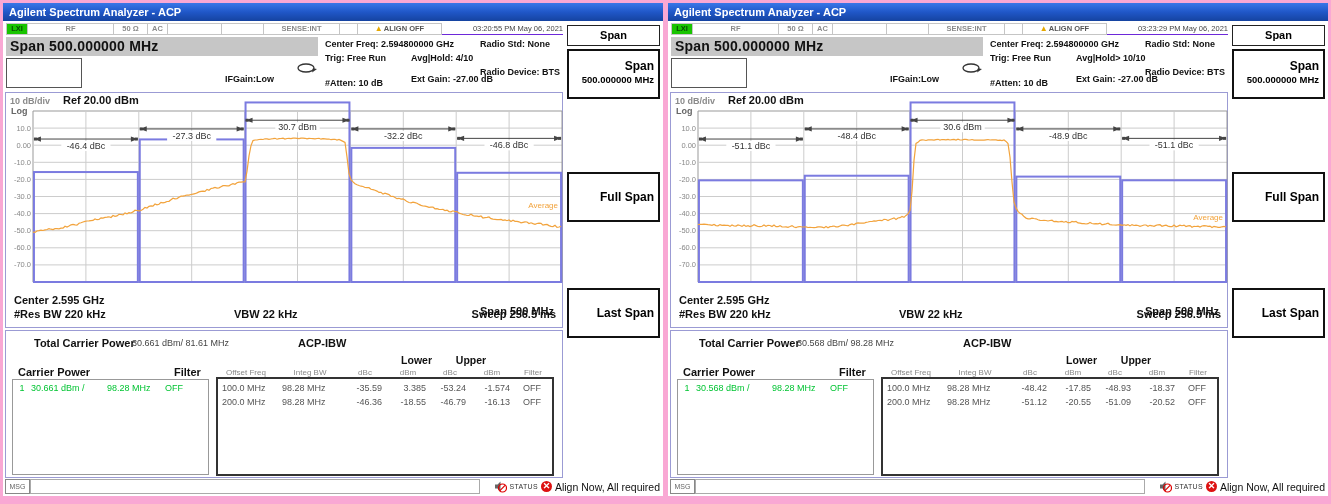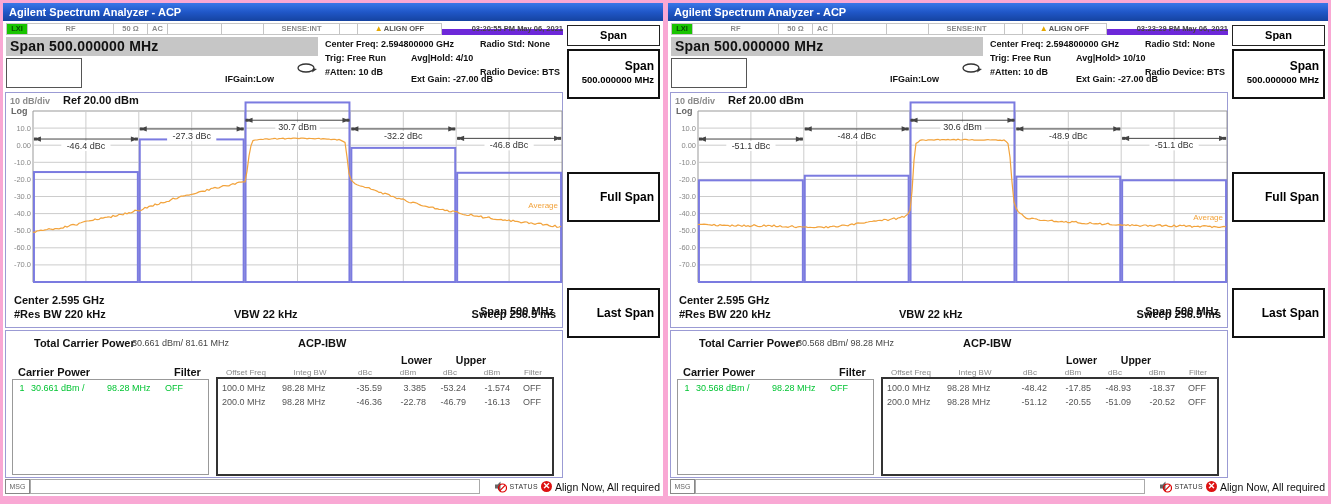--- a/index.html
+++ b/index.html
@@ -18,34 +18,34 @@
   
   .annun { position:absolute; left:3px; top:20px; width:557px; height:13px; display:flex;
     font-size:7.5px; font-weight:bold; color:#8a8a8a; }
   .annun .cell { border:1px solid #c5c5c5; border-left:none; height:12px; line-height:10px; text-align:center; }
   .annun .cell:first-child { border-left:1px solid #c5c5c5; }
   .lxi { width:22px; background:#19c400; color:#064d00; }
   .w86{width:86px}.w34{width:34px}.w20{width:20px}.w54{width:54px}.w42{width:42px}.w76{width:76px}.w18{width:18px}
   .alignoff { width:84px; border:1px solid #c5c5c5; border-left:none; height:12px; line-height:10px;
     text-align:center; color:#555; white-space:nowrap; }
   .warnicon { color:#e6a800; font-size:8px; margin-right:1px; }
-  .tstamp { flex:1; text-align:right; height:12px; line-height:11px; color:#444; font-weight:bold;
-    font-size:7.5px; border-bottom:6px solid #6d28d9; white-space:nowrap; }
+  .tstamp { flex:1; text-align:right; height:12px; line-height:11px; color:#444; font-weight:normal;
+    font-size:7.5px; border-bottom:1px solid #6d28d9; white-space:nowrap; }
 
   
   .settings { position:absolute; left:0; top:33px; width:560px; height:54px; font-size:9px; font-weight:bold; color:#111; }
   .activefn { position:absolute; left:3px; top:1px; width:312px; height:19px; background:#c6c6c6;
     font-size:14px; line-height:19px; padding-left:4px; letter-spacing:0.2px; white-space:nowrap; }
   .emptybox { position:absolute; left:3px; top:22px; width:76px; height:30px; border:1px solid #555; background:#fff; }
   .ifgain { position:absolute; left:222px; top:38px; }
   .sweepicon { position:absolute; left:292px; top:26px; width:22px; height:12px; }
   .s-cf { position:absolute; left:322px; top:3px; white-space:nowrap; }
   .s-trig { position:absolute; left:322px; top:17px; white-space:nowrap; }
   .s-avg { position:absolute; left:408px; top:17px; white-space:nowrap; }
-  .s-att { position:absolute; left:322px; top:31px; white-space:nowrap; }
+  .s-att { position:absolute; left:322px; top:42px; white-space:nowrap; }
   .s-ext { position:absolute; left:408px; top:38px; white-space:nowrap; }
   .s-rstd { position:absolute; left:477px; top:3px; white-space:nowrap; }
   .s-rdev { position:absolute; left:477px; top:31px; white-space:nowrap; }
 
   
   .gwin { position:absolute; left:2px; top:89px; width:558px; height:236px; border:1px solid #9b9bd4; background:#fff; }
   .glabel-div { position:absolute; left:4px; top:3px; font-size:9px; color:#8a8a8a; font-weight:bold; }
   .glabel-ref { position:absolute; left:57px; top:1px; font-size:11px; font-weight:bold; color:#111; }
   .glabel-log { position:absolute; left:5px; top:13px; font-size:9px; color:#666; font-weight:bold; }
   .chart { position:absolute; left:0; top:0; width:558px; height:196px; font-family:"Liberation Sans",sans-serif; }
@@ -258,21 +258,21 @@
         <span class="num">-35.59</span>
         <span class="num">3.385</span>
         <span class="num">-53.24</span>
         <span class="num">-1.574</span>
         <span class="flt">OFF</span>
       </div>
       <div class="orow">
         <span class="c0">200.0 MHz</span>
         <span class="c1">98.28 MHz</span>
         <span class="num">-46.36</span>
-        <span class="num">-22.78</span>
+        <span class="num">-18.55</span>
         <span class="num">-46.79</span>
         <span class="num">-16.13</span>
         <span class="flt">OFF</span>
       </div>
     </div>
   </div>
 
   <div class="menu-title">Span</div>
   <div class="softkey sk1">
     <div>Span</div>

